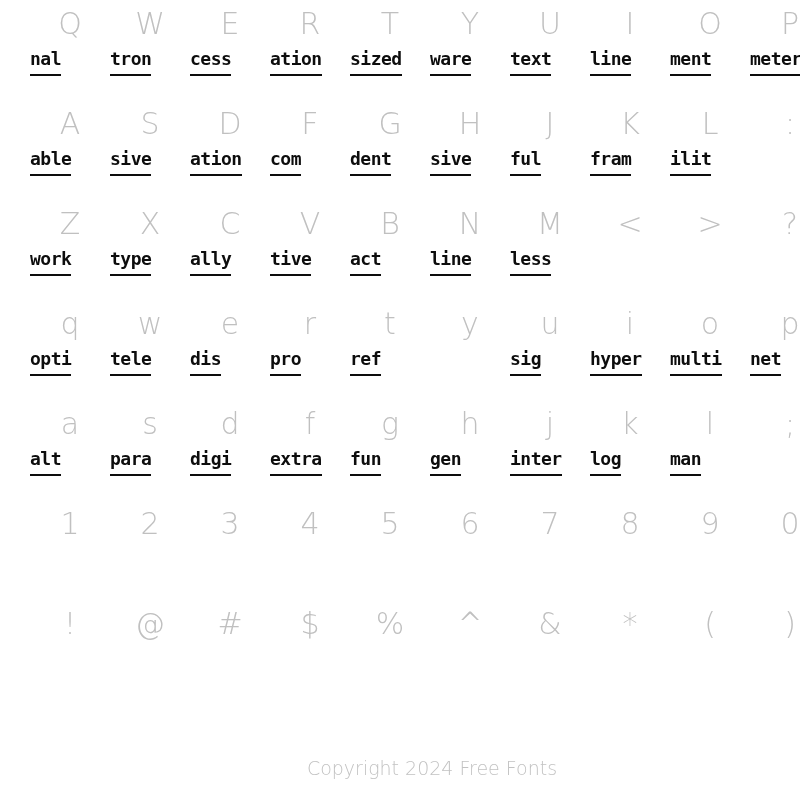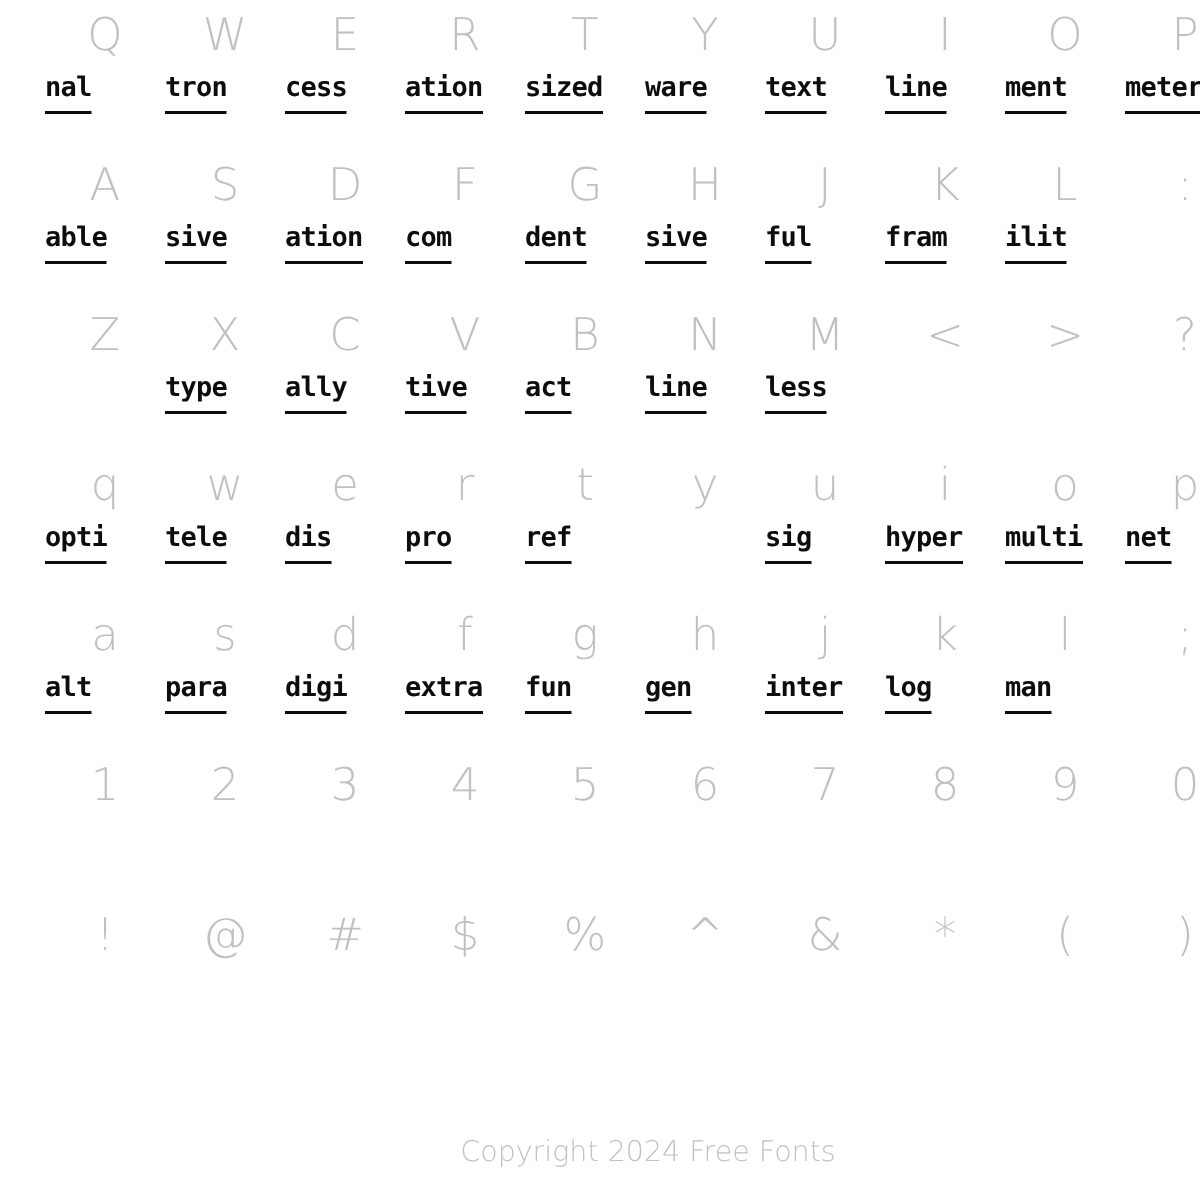--- a/index.html
+++ b/index.html
@@ -184,20 +184,21 @@
           <div class="key-word"><span class="wtext">ilit</span></div>
         </div>
         <div class="key-cell" style="left: 750px;">
           <div class="key-char">:</div>
           <div class="key-word"><span class="wtext" style="border-bottom: none;"></span></div>
         </div>
       </div>
       <div class="key-row">
         <div class="key-cell" style="left: 30px;">
           <div class="key-char">Z</div>
+          <div class="key-word"><span class="wtext">work</span></div>
         </div>
         <div class="key-cell" style="left: 110px;">
           <div class="key-char">X</div>
           <div class="key-word"><span class="wtext">type</span></div>
         </div>
         <div class="key-cell" style="left: 190px;">
           <div class="key-char">C</div>
           <div class="key-word"><span class="wtext">ally</span></div>
         </div>
         <div class="key-cell" style="left: 270px;">

